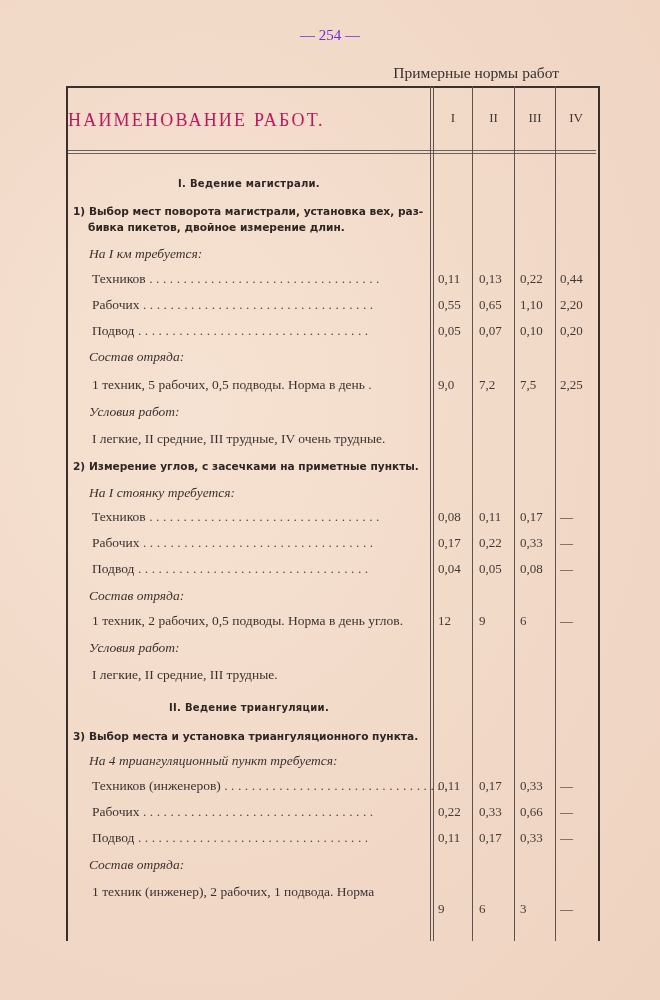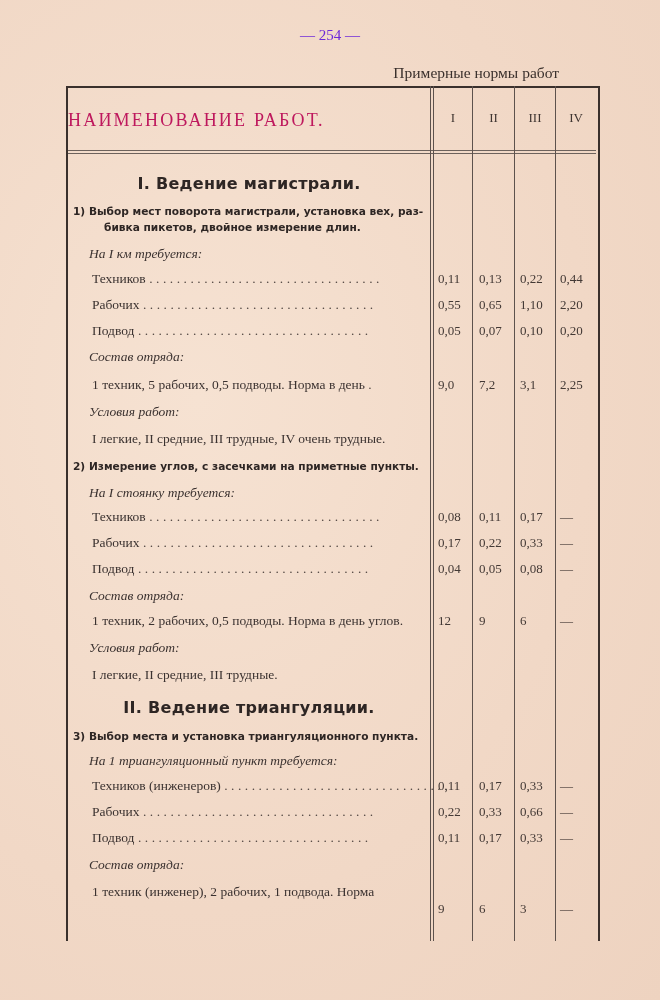--- a/index.html
+++ b/index.html
@@ -41,21 +41,21 @@
     position:absolute; left:0; width:360px; white-space:nowrap; overflow:hidden;
     font-family:"Liberation Serif", serif; font-size:13.5px; line-height:20px;
   }
   .row .txt.lvl0 { padding-left:21px;font-style:italic; }
   .row .txt.lvl1 { padding-left:24px; }
   .row .txt.bold-sans {
     font-family:"DejaVu Sans", sans-serif; font-weight:bold; font-size:10.6px; padding-left:5px;
     color:#2e2624;
   }
   .row .txt.section {
-    font-family:"DejaVu Sans", sans-serif; font-weight:bold; font-size:16px; text-align:center;
+    font-family:"DejaVu Sans", sans-serif; font-weight:bold; font-size:10px; text-align:center;
     width:362px; padding-left:0; color:#2e2624; letter-spacing:0.3px;
   }
   .dots { color:#554a45; letter-spacing:3.5px; }
   .cell {
     position:absolute; top:0; line-height:20px; font-family:"Liberation Serif", serif;
     font-size:13px; color:#433935;
   }
   .c1 { left:370px; } .c2 { left:411px; } .c3 { left:452px; } .c4 { left:492px; }
 </style>
 </head>
@@ -81,21 +81,21 @@
   <div class="col-head" style="left:447px;width:40px">III</div>
   <div class="col-head" style="left:488px;width:40px">IV</div>
 
   <div class="row" style="top:88px;height:22px">
     <div class="txt section">I. Ведение магистрали.</div>
   </div>
   <div class="row" style="top:115px">
     <div class="txt bold-sans">1) Выбор мест поворота магистрали, установка вех, раз-</div>
   </div>
   <div class="row" style="top:131px">
-    <div class="txt bold-sans" style="padding-left:36px">бивка пикетов, двойное измерение длин.</div>
+    <div class="txt bold-sans" style="padding-left:20px">бивка пикетов, двойное измерение длин.</div>
   </div>
   <div class="row" style="top:158px">
     <div class="txt lvl0">На I км требуется:</div>
   </div>
 
   <div class="row" style="top:183px">
     <div class="txt lvl1"><span>Техников</span> <span class="dots">..................................</span></div>
     <div class="cell c1">0,11</div>
     <div class="cell c2">0,13</div>
     <div class="cell c3">0,22</div>
@@ -115,21 +115,21 @@
     <div class="cell c3">0,10</div>
     <div class="cell c4">0,20</div>
   </div>
   <div class="row" style="top:261px">
     <div class="txt lvl0">Состав отряда:</div>
   </div>
   <div class="row" style="top:289px">
     <div class="txt lvl1"><span>1 техник, 5 рабочих, 0,5 подводы. Норма в день</span> <span class="dots">.</span></div>
     <div class="cell c1">9,0</div>
     <div class="cell c2">7,2</div>
-    <div class="cell c3">3,1</div>
+    <div class="cell c3">7,5</div>
     <div class="cell c4">2,25</div>
   </div>
   <div class="row" style="top:316px">
     <div class="txt lvl0">Условия работ:</div>
   </div>
   <div class="row" style="top:343px">
     <div class="txt lvl1">I легкие, II средние, III трудные, IV очень трудные.</div>
   </div>
 
   <div class="row" style="top:370px">
@@ -176,21 +176,21 @@
     <div class="txt lvl1">I легкие, II средние, III трудные.</div>
   </div>
 
   <div class="row" style="top:612px;height:22px">
     <div class="txt section">II. Ведение триангуляции.</div>
   </div>
   <div class="row" style="top:640px">
     <div class="txt bold-sans">3) Выбор места и установка триангуляционного пункта.</div>
   </div>
   <div class="row" style="top:665px">
-    <div class="txt lvl0">На 1 триангуляционный пункт требуется:</div>
+    <div class="txt lvl0">На 4 триангуляционный пункт требуется:</div>
   </div>
   <div class="row" style="top:690px">
     <div class="txt lvl1"><span>Техников (инженеров)</span> <span class="dots">..................................</span></div>
     <div class="cell c1">0,11</div>
     <div class="cell c2">0,17</div>
     <div class="cell c3">0,33</div>
     <div class="cell c4">—</div>
   </div>
   <div class="row" style="top:716px">
     <div class="txt lvl1"><span>Рабочих</span> <span class="dots">..................................</span></div>

